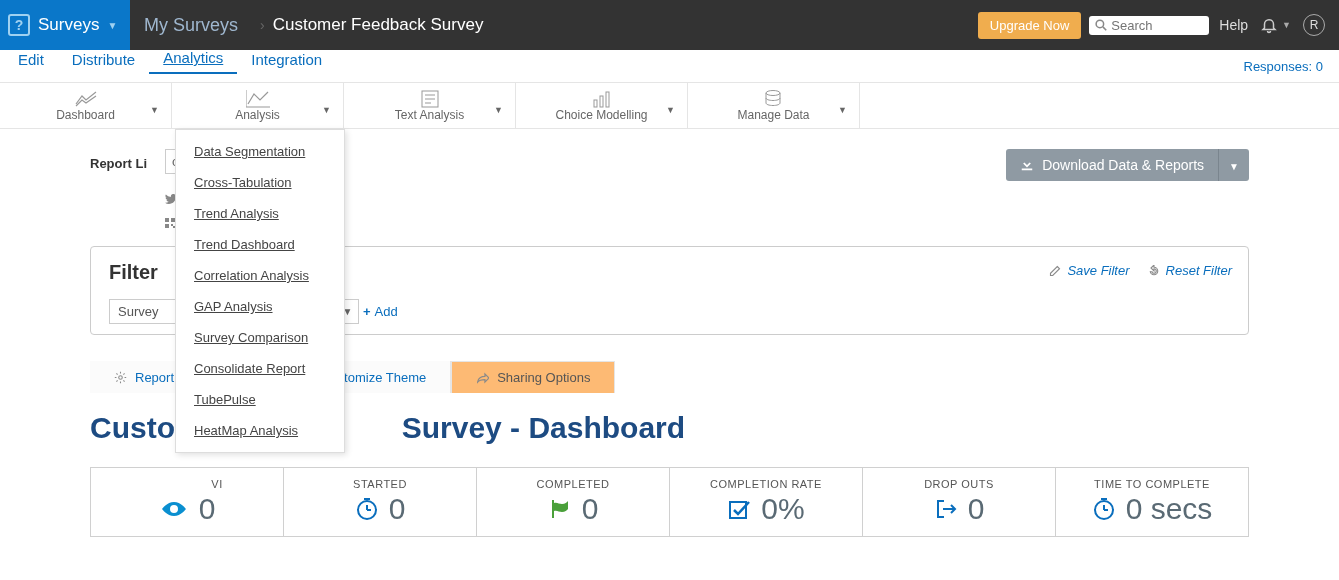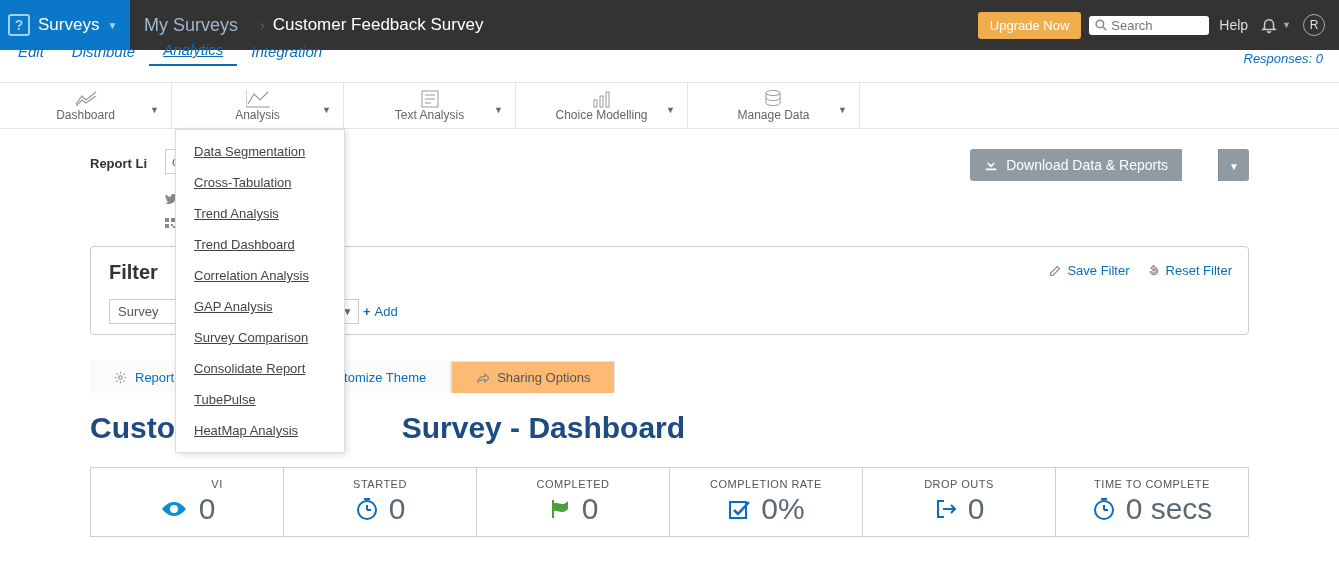--- a/index.html
+++ b/index.html
@@ -17,52 +17,52 @@
 .topbar .spacer { flex:1; }
 .upgrade { background:#f0ad4e; color:#fff; border:none; padding:6px 12px; border-radius:3px; font-size:13px; margin-right:8px; cursor:pointer;}
 .search-wrap { background:#fff; border-radius:3px; display:flex; align-items:center; padding:2px 6px; margin-right:10px; width:120px;}
 .search-wrap input { border:none; outline:none; font-size:13px; width:90px; color:#7f1d1d;}
 .search-ic { color:#888; font-size:12px; margin-right:4px;}
 .top-right { display:flex; align-items:center; gap:12px; padding-right:14px; color:#ddd;}
 .avatar-r { width:22px; height:22px; border:1px solid #aaa; border-radius:50%; display:flex; align-items:center; justify-content:center; font-size:12px; color:#ddd;}
 .bell-wrap { display:flex; align-items:center; gap:4px; }
 
 
-.tabbar { height:33px; border-bottom:1px solid #e5e5e5; display:flex; align-items:flex-end; padding:16px 4px;font-style:italic; }
+.tabbar { height:33px; border-bottom:1px solid #e5e5e5; display:flex; align-items:flex-end; padding:8px 4px; }
 .tabbar .tab { padding:6px 14px; color:#0a6ebd; font-size:15px;}
 .tabbar .tab.active { border-bottom:2px solid #0a6ebd; text-decoration:underline; }
 .tabbar .spacer { flex:1; }
 .responses { color:#0a6ebd; font-size:13px; padding-right:12px;}
 
 
 .toolbar { height:46px; border-bottom:1px solid #e5e5e5; display:flex; align-items:stretch; }
 .tbitem { width:172px; display:flex; align-items:center; justify-content:center; border-right:1px solid #e5e5e5; position:relative; cursor:pointer;}
 .tbitem .inner { display:flex; flex-direction:column; align-items:center; font-size:12px; color:#666;}
 .tbitem .ic { color:#888; font-size:18px; line-height:18px; height:18px; }
 .tbitem .caret { position:absolute; right:12px; top:22px; font-size:9px; color:#666;}
 .tbitem.active { background:#fff;text-align:center; }
 
 
 .content { padding:20px 90px 0 90px;}
 .report-row { display:flex; align-items:flex-start; margin-bottom:18px;}
 .report-left { padding-top:6px; }
 .report-link-lbl { font-weight:bold; font-size:13px; margin-right:18px; }
 .report-input { border:1px solid #ccc; padding:4px 6px; font-size:13px; width:110px; color:#666;}
 .social { margin-top:6px; text-align:right; color:#888; font-size:12px; letter-spacing:6px;}
-.dl-wrap { margin-left:auto; display:flex;gap:36px; }
+.dl-wrap { margin-left:auto; display:flex; }
 .dl-btn { background:#8f9aa3; color:#fff; border:none; padding:8px 14px; font-size:14px; border-radius:3px 0 0 3px; display:flex; align-items:center; gap:8px; cursor:pointer;}
 .dl-caret { background:#8f9aa3; color:#fff; border:none; border-left:1px solid #7a858e; padding:8px 10px; border-radius:0 3px 3px 0; cursor:pointer;}
 
 .filter-card { border:1px solid #ccc; background:#fff; border-radius:4px; padding:14px 18px 10px 18px; position:relative; margin-bottom:26px;}
 .filter-title { font-size:20px; font-weight:600; color:#333; margin-bottom:10px;}
 .filter-select { border:1px solid #ccc; padding:4px 22px 4px 8px; font-size:13px; color:#555; background:#fff; appearance:none; position:relative;}
 .filter-select-wrap { position:relative; display:inline-block; }
 .filter-select-wrap::after { content:"▾"; position:absolute; right:28px; top:6px; font-size:10px; color:#666; pointer-events:none;}
 .filter-add { color:#0a6ebd; font-size:13px; margin-top:10px; display:inline-flex; align-items:center; gap:4px; cursor:pointer;}
-.filter-actions { position:absolute; right:16px; top:16px; display:flex; gap:18px;}
+.filter-actions { position:absolute; right:16px; top:16px; display:flex; gap:18px;font-style:italic;}
 .filter-actions a { color:#0a6ebd; font-size:13px; cursor:pointer; display:inline-flex; align-items:center; gap:6px;}
 
 .options-row { display:flex; gap:0; font-size:13px; margin-bottom:18px;}
 .opt { border-right:1px solid #e5e5e5; padding:8px 24px; color:#0a6ebd; display:flex; align-items:center; gap:8px; cursor:pointer; background:#fbfbfb;}
 .opt .oic { color:#8a8a8a; }
 .opt.sharing { background:#fdba74; border:1px solid #e5e5e5; border-bottom:none; color:#555;}
 
 .dash-title { font-size:30px; font-weight:700; color:#1d4b82; margin-bottom:22px;}
 
 .stats-row { display:flex; border:1px solid #d0d0d0; height:70px; }

